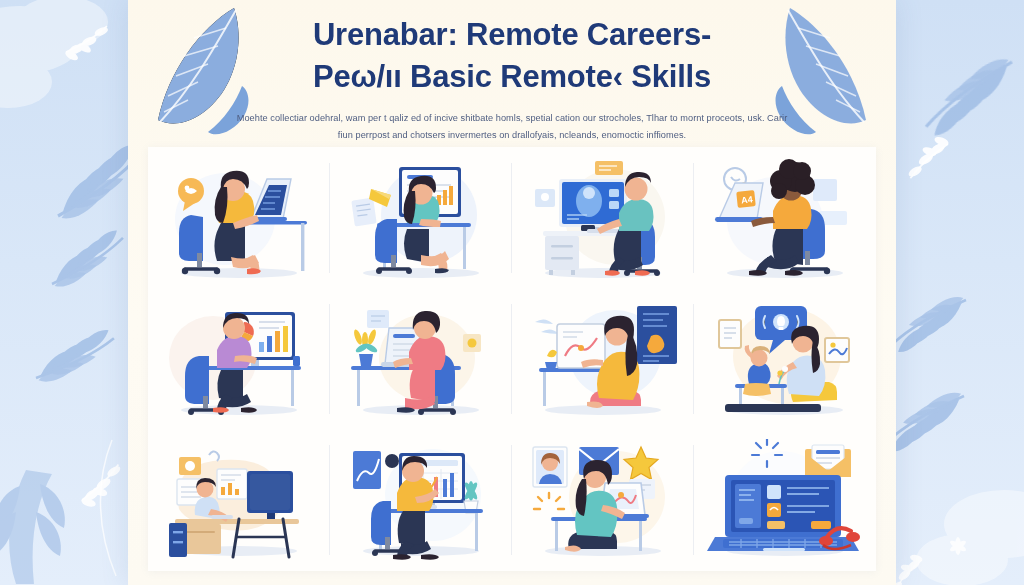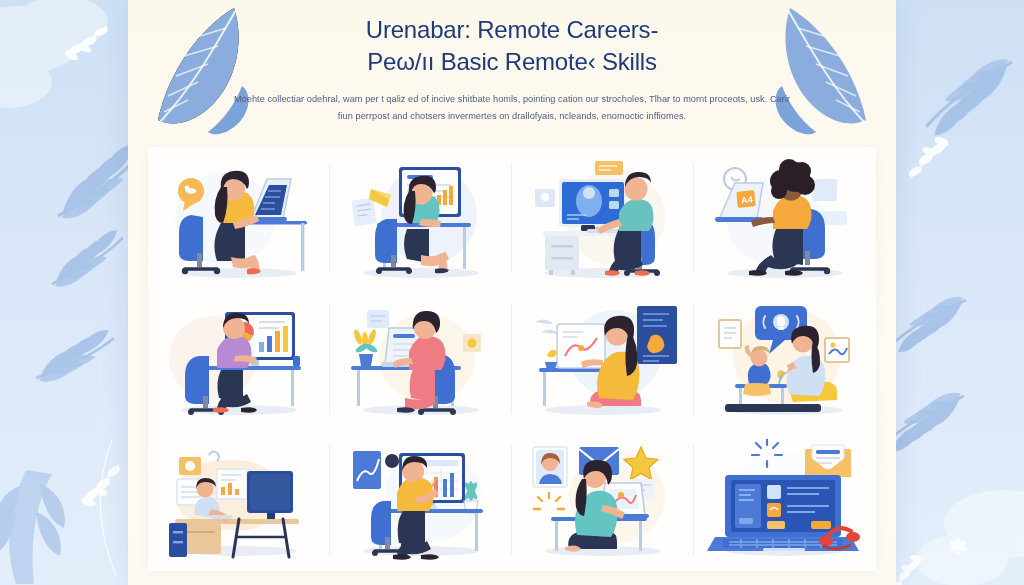--- a/index.html
+++ b/index.html
@@ -21,21 +21,21 @@
     box-shadow:0 0 26px rgba(90,120,170,.16);
     overflow:hidden;
   }
   .card-feather{ position:absolute; pointer-events:none; }
   .feather-l{ left:2px; top:-6px; }
   .feather-r{ right:2px; top:-6px; transform:scaleX(-1); }
 
   
   .header{ position:absolute; left:0; top:14px; width:100%; text-align:center; padding:0 92px; }
   .title{
-    font-size:24px; font-weight:normal; color:#1f3a78;
+    font-size:31px; font-weight:bold; color:#1f3a78;
     line-height:1.34; letter-spacing:-.2px;
   }
   .title .ln{ display:block; }
   .subtitle{
     margin-top:13px; font-size:9.2px; color:#4e5d80;
     line-height:1.85; letter-spacing:.05px; padding:0 12px;
   }
 
   
   .grid-panel{
@@ -162,21 +162,21 @@
       </g>
       <path d="M104,88 C98,104 86,122 70,134 C78,140 96,134 106,118 C114,104 110,92 104,88Z" fill="#7ba3da"></path>
     </g>
   </svg>
 
   <div class="header">
     <div class="title">
       <span class="ln">Urenabar: Remote  Careers-</span>
       <span class="ln">Peω/ıı Basic Remote‹ Skills</span>
     </div>
-    <div class="subtitle">Moehte collectiar odehral, wam per t qaliz ed of incive shitbate homls, pointing cation our strocholes, Tlhar to mornt proceots, usk. Carir fiun perrpost and chotsers invermertes on drallofyais, ncleands, enomoctic inffiomes.</div>
+    <div class="subtitle">Moehte collectiar odehral, wam per t qaliz ed of incive shitbate homls, spetial cation our strocholes, Tlhar to mornt proceots, usk. Carir fiun perrpost and chotsers invermertes on drallofyais, ncleands, enomoctic inffiomes.</div>
   </div>
 
   <div class="grid-panel">
     <div class="grid">
 
       <div class="cell">
         <span class="sr">Woman in yellow top typing on a laptop at a desk, seated in a blue office chair, chat bubble icon</span>
         <svg width="168" height="130" viewBox="0 0 168 130">
           <ellipse cx="84" cy="120" rx="58" ry="5" fill="#e8edf5"></ellipse>
           <ellipse cx="70" cy="66" rx="50" ry="46" fill="#f5f8fd"></ellipse>

